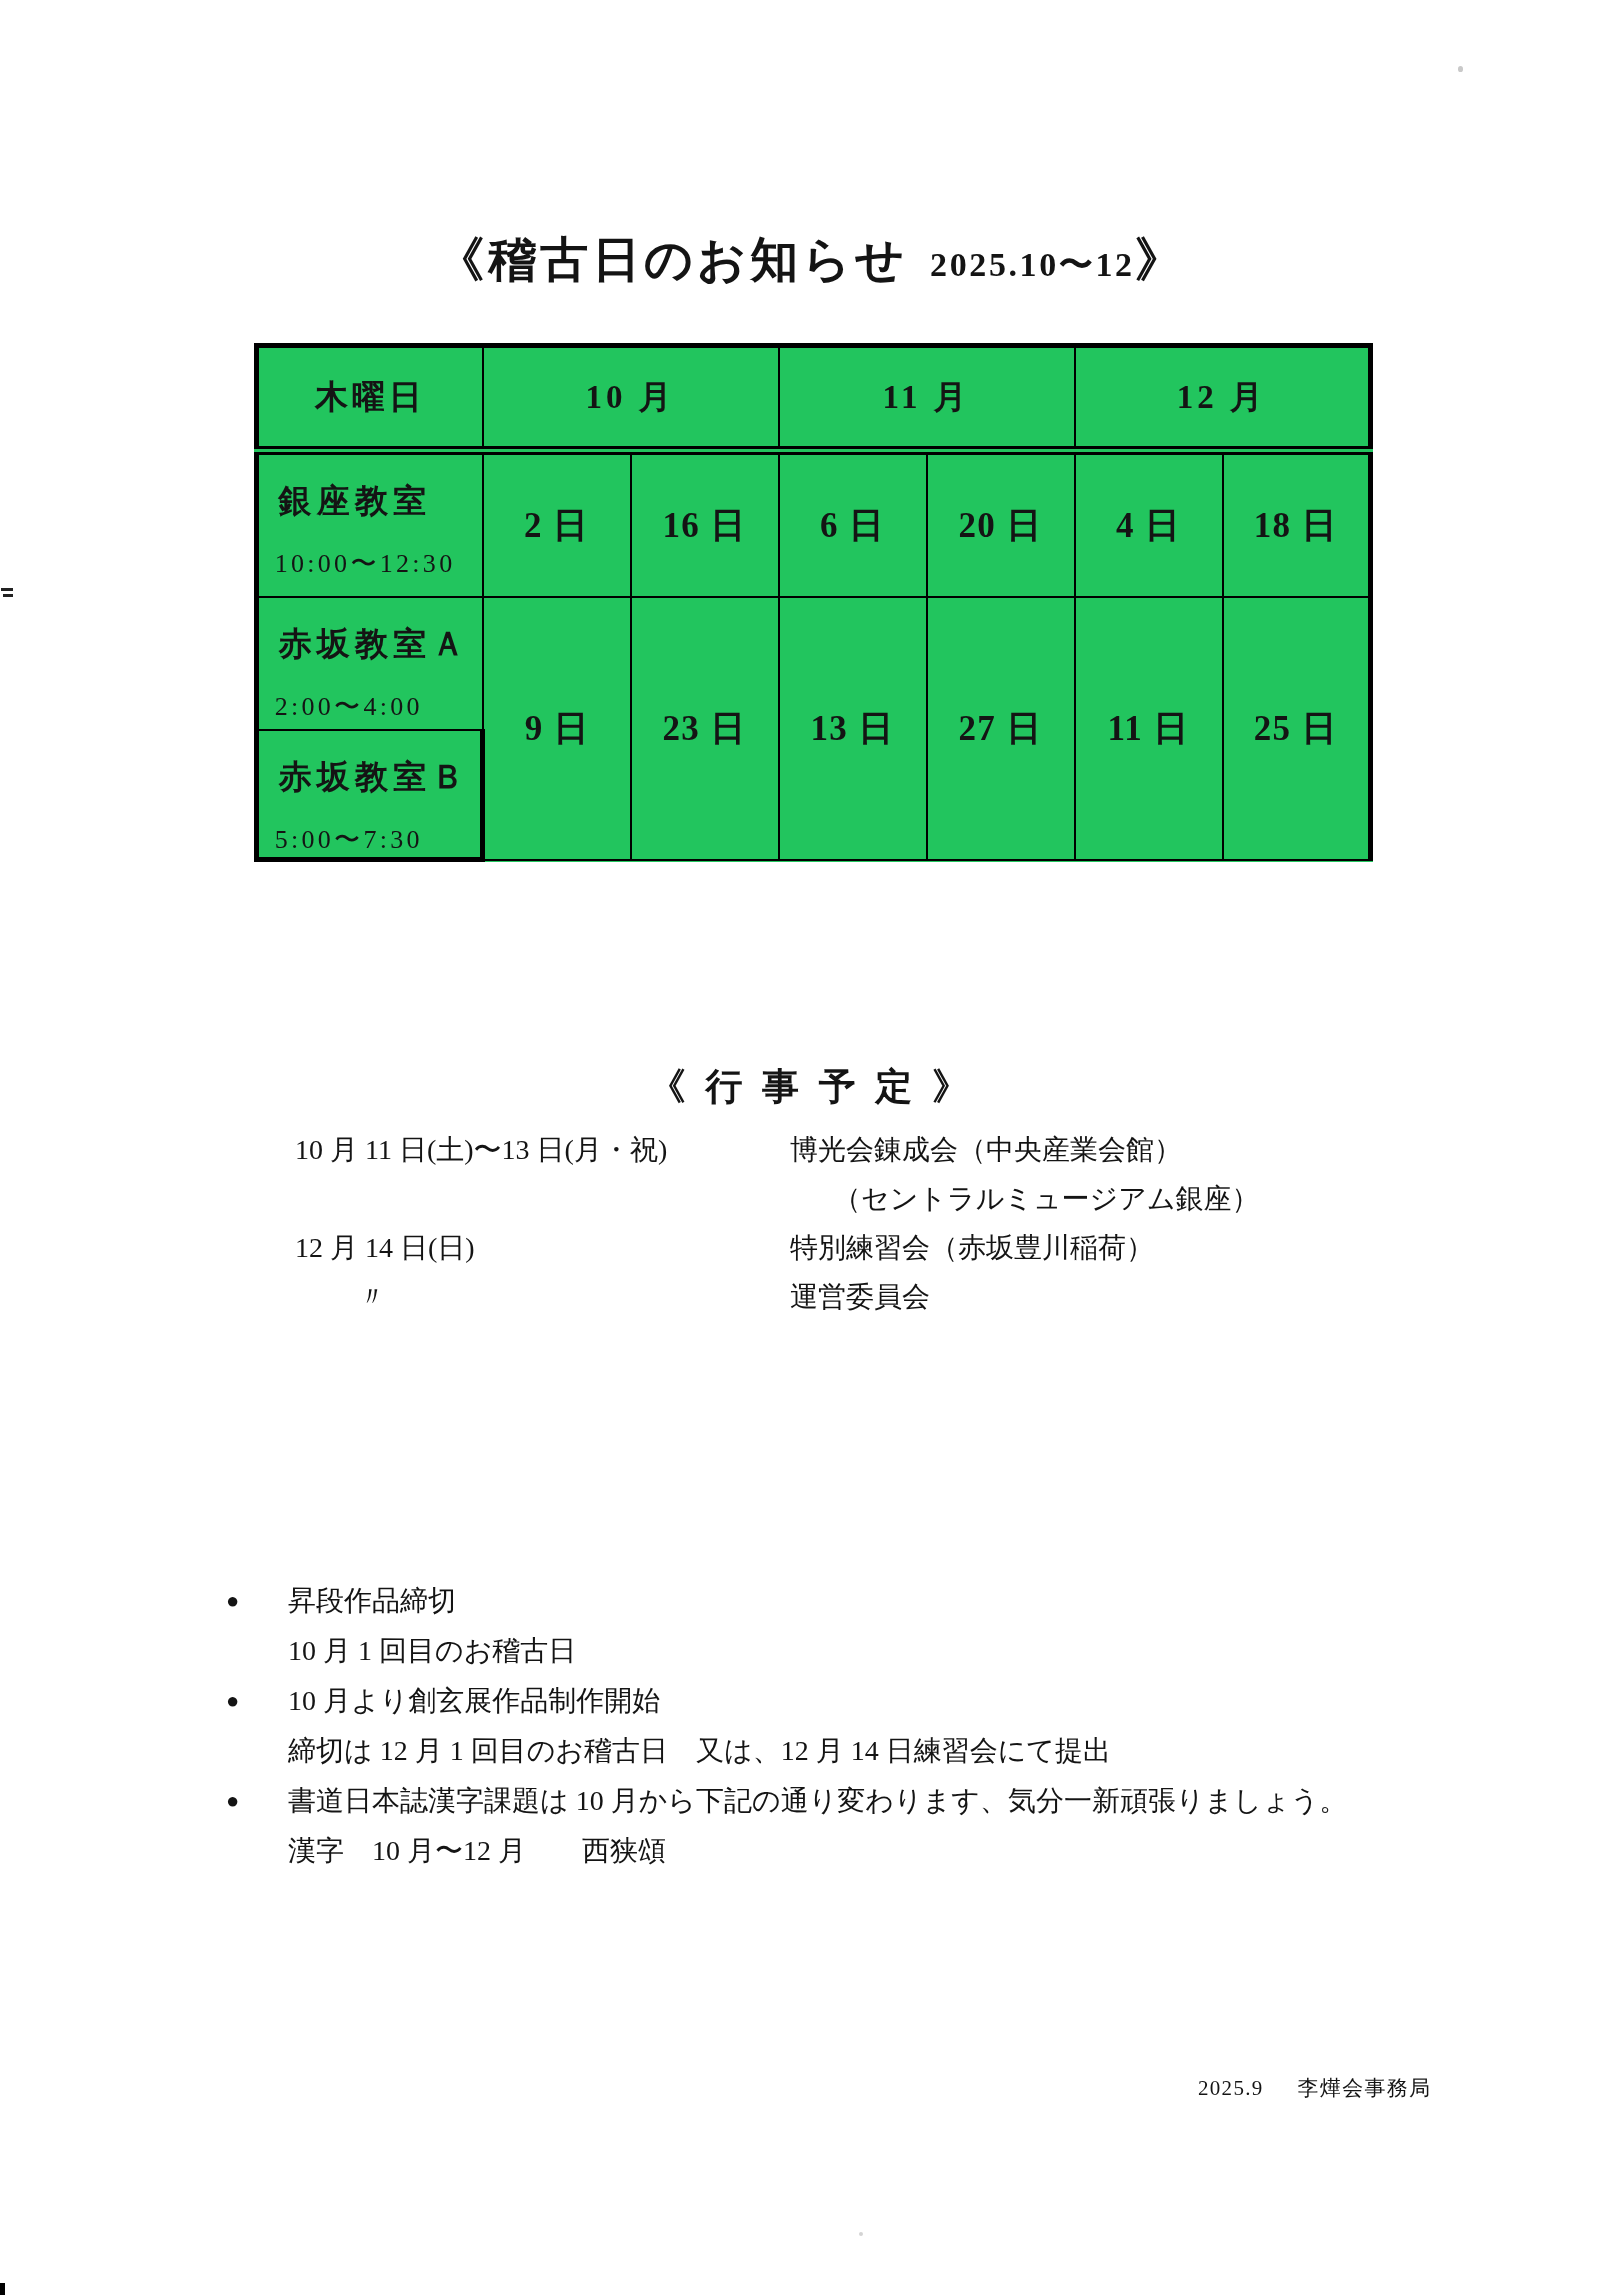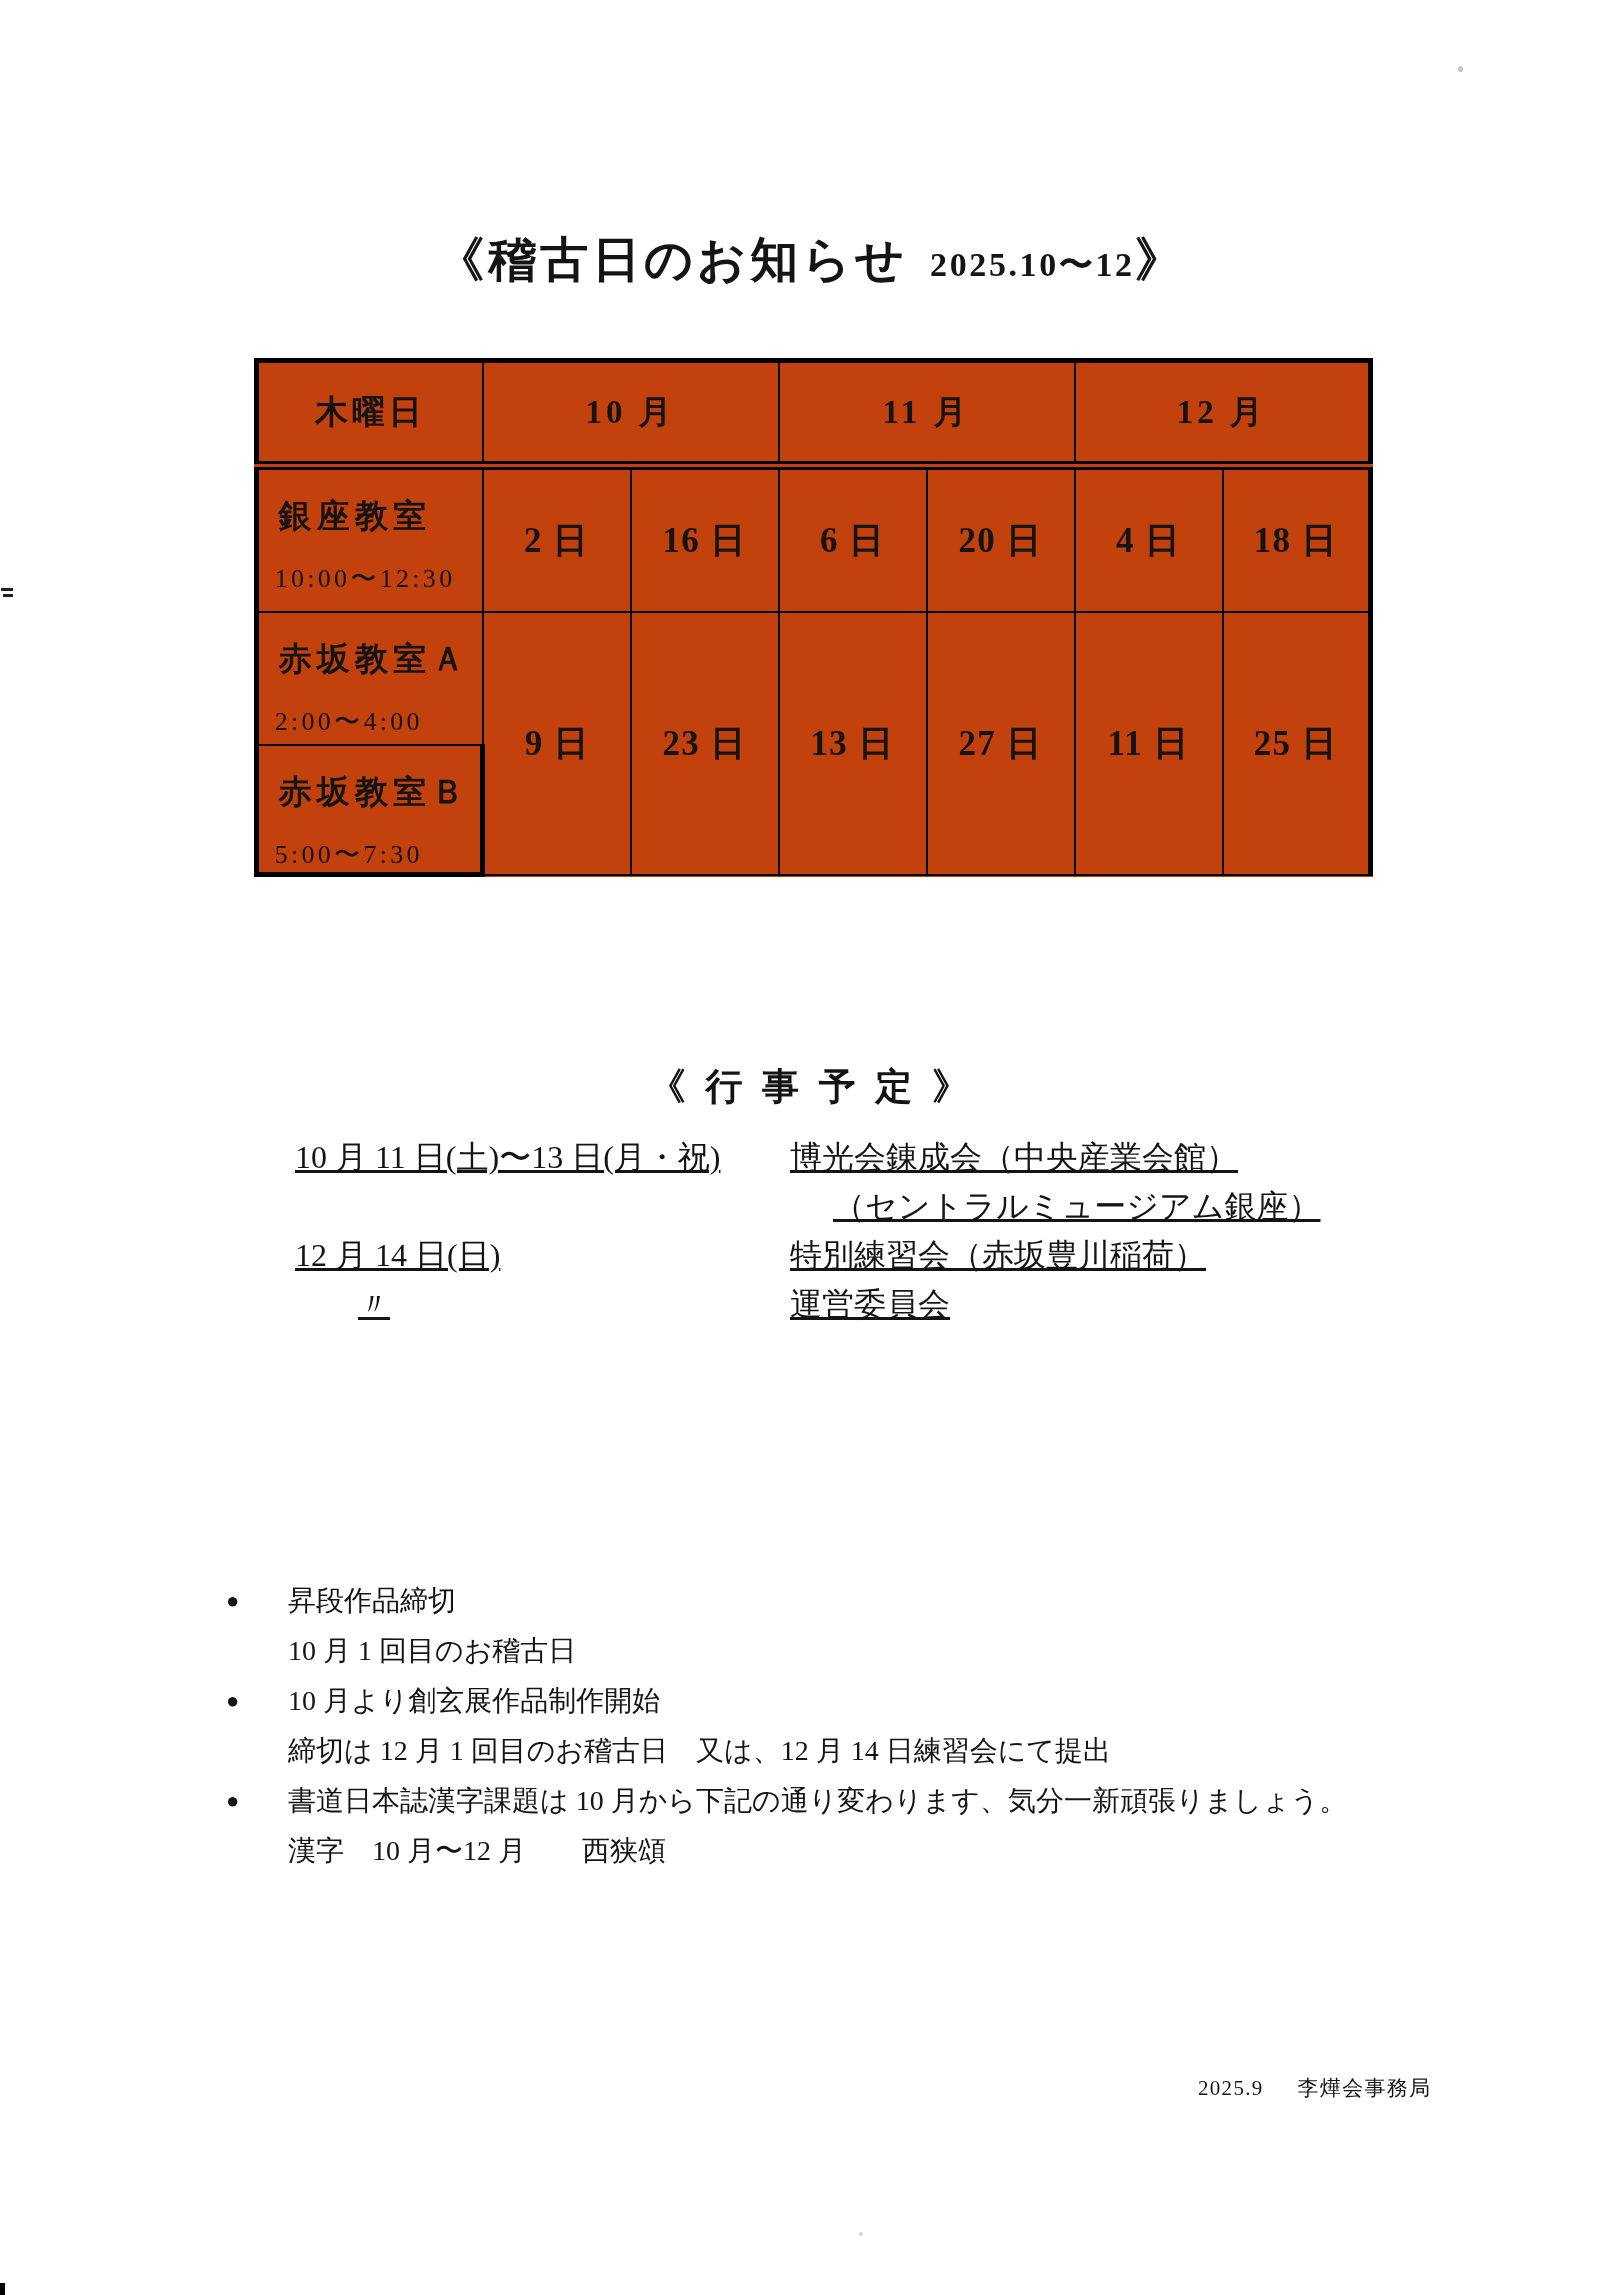--- a/index.html
+++ b/index.html
@@ -13,23 +13,23 @@
   }
   
   .title{
     position:absolute;top:228px;left:0;width:100%;
     text-align:center;white-space:nowrap;
   }
   .title .main{font-size:48px;letter-spacing:3.9px;font-weight:600;}
   .title .sub{font-size:34px;margin-left:22px;letter-spacing:2.6px;font-weight:600;}
   
   table.schedule{
-    position:absolute;left:254px;top:358px;
+    position:absolute;left:254px;top:343px;
     border-collapse:collapse;table-layout:fixed;
-    background:#c2410c;
+    background:#22c55e;
     font-family:Liberation Serif, serif;
   }
   table.schedule col.c-label{width:226px;}
   table.schedule col.c-date{width:148px;}
   table.schedule th,table.schedule td{
     border:2.6px solid #000;
     padding:0;
   }
   table.schedule tr.hdr th{
     border-top:5.2px solid #000;
@@ -65,21 +65,21 @@
   .note{
     position:absolute;left:270px;top:873px;
     font-size:31px;font-weight:600;letter-spacing:1.3px;white-space:nowrap;
   }
   
   .events-heading{
     position:absolute;top:1062px;left:0;width:100%;
     text-align:center;font-size:37px;font-weight:600;letter-spacing:5.2px;
   }
   .events{position:absolute;left:295px;top:1131px;}
-  .event-row{display:flex;height:49px;align-items:flex-end;font-size:32px;white-space:nowrap;text-decoration:underline;}
+  .event-row{display:flex;height:49px;align-items:flex-start;font-size:28px;white-space:nowrap;}
   .event-row .edate{width:495px;flex:0 0 495px;}
   .event-row .edesc{flex:1;}
   .event-row.indent-desc .edesc{padding-left:43px;}
   .event-row.ditto .edate{padding-left:63px;box-sizing:border-box;}
   
   .bullets{position:absolute;left:226px;top:1576px;}
   .b-line{display:flex;height:50px;align-items:center;font-size:28px;white-space:nowrap;}
   .b-line .marker{width:62px;flex:0 0 62px;font-size:22px;line-height:1;}
   .b-line.sub .marker{visibility:hidden;}
   

